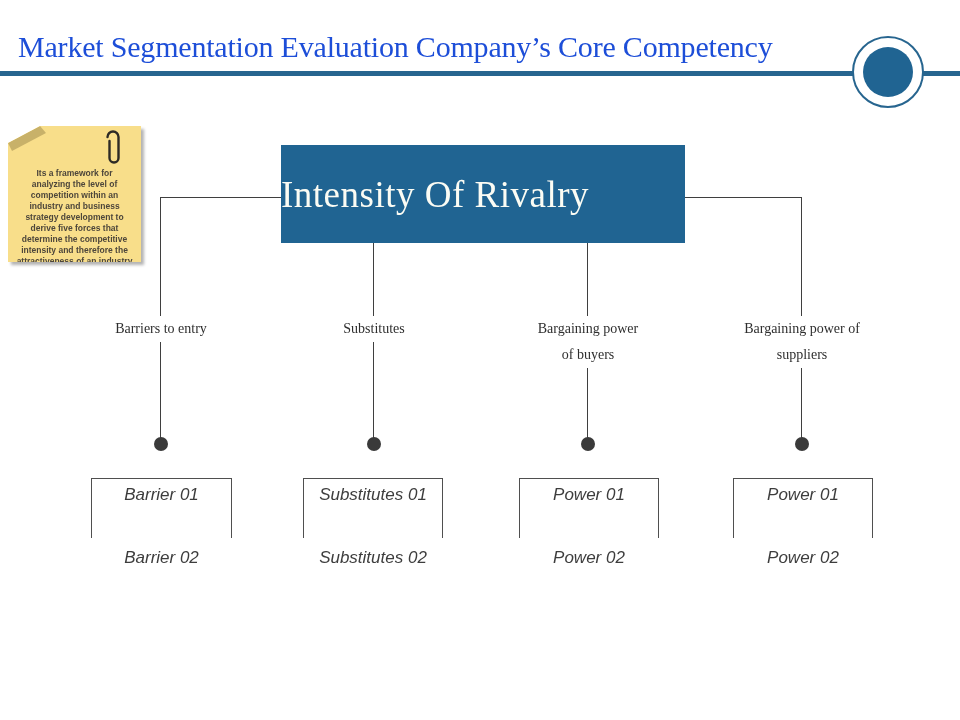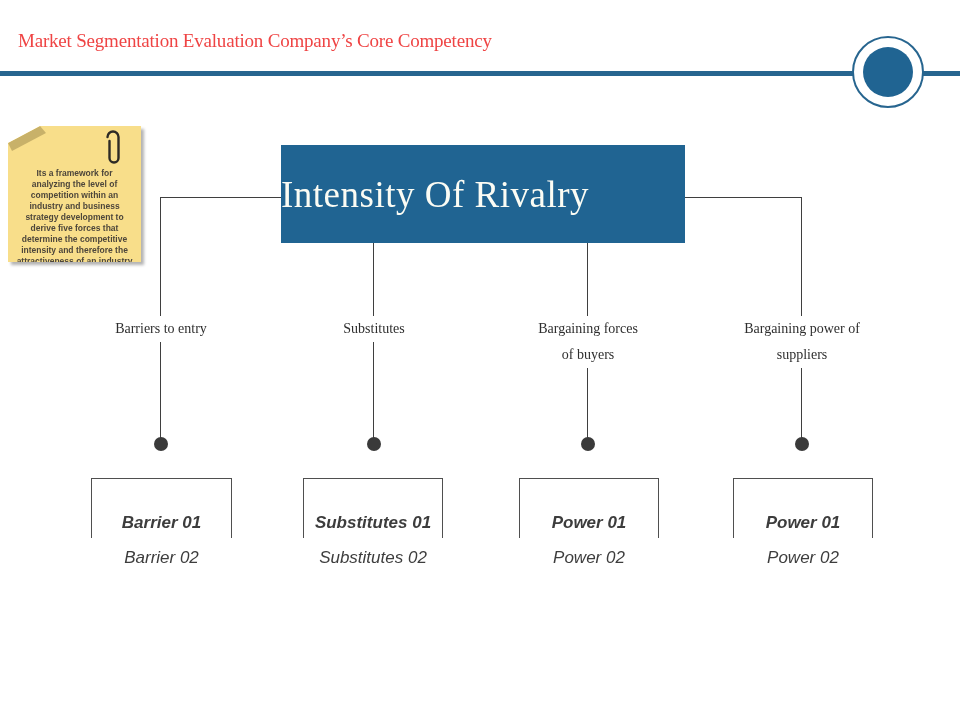--- a/index.html
+++ b/index.html
@@ -2,21 +2,21 @@
 <html><head>
 <meta charset="utf-8">
 <style>
   html,body{margin:0;padding:0;background:#fff;}
   .slide{
     position:relative;width:960px;height:720px;background:#ffffff;overflow:hidden;
     font-family:"Liberation Serif","DejaVu Serif",serif;
   }
   
   .title{
-    position:absolute;left:18px;top:30px;font-size:19px;color:#ef4444;
+    position:absolute;left:18px;top:30px;font-size:30px;color:#1d4ed8;
     letter-spacing:-0.2px;white-space:nowrap;
   }
   .rule{position:absolute;left:0;top:71px;width:960px;height:5px;background:#27658F;}
   .circle-outer{
     position:absolute;left:852px;top:36px;width:72px;height:72px;border-radius:50%;
     background:#fff;border:2px solid #27658F;box-sizing:border-box;
   }
   .circle-inner{
     position:absolute;left:9px;top:9px;width:50px;height:50px;border-radius:50%;
     background:#206492;
@@ -65,21 +65,21 @@
   .item-box{
     position:absolute;top:478px;height:60px;box-sizing:border-box;
     border:1px solid #4f4f4f;border-bottom:none;
   }
   .ib-1{left:91px;width:141px;} .ib-2{left:303px;width:140px;}
   .ib-3{left:519px;width:140px;} .ib-4{left:733px;width:140px;}
   .item-text{
     font-family:"Liberation Sans","DejaVu Sans",sans-serif;font-style:italic;
     font-size:17px;color:#3d3d3d;text-align:center;
   }
-  .item-box .item-text{margin-top:34px;font-weight:bold;}
+  .item-box .item-text{margin-top:6px;}
   .item02{position:absolute;top:548px;height:24px;}
   .i2-1{left:91px;width:141px;text-align:center;} .i2-2{left:303px;width:140px;}
   .i2-3{left:519px;width:140px;} .i2-4{left:733px;width:140px;}
 </style>
 </head>
 <body>
 
 <div class="slide">
 
   <div class="title">Market Segmentation Evaluation Company’s Core Competency</div>
@@ -108,21 +108,21 @@
   <div class="dot dot-2"></div>
   <div class="dot dot-3"></div>
   <div class="dot dot-4"></div>
 
   <div class="root-box">
     <span>Intensity Of Rivalry</span>
   </div>
 
   <div class="branch-label bl-1">Barriers to entry</div>
   <div class="branch-label bl-2">Substitutes</div>
-  <div class="branch-label bl-3">Bargaining  forces
+  <div class="branch-label bl-3">Bargaining  power
 of buyers</div>
   <div class="branch-label bl-4">Bargaining power of
 suppliers</div>
 
   <div class="item-box ib-1">
     <div class="item-text">Barrier 01</div>
   </div>
   <div class="item-box ib-2">
     <div class="item-text">Substitutes 01</div>
   </div>

